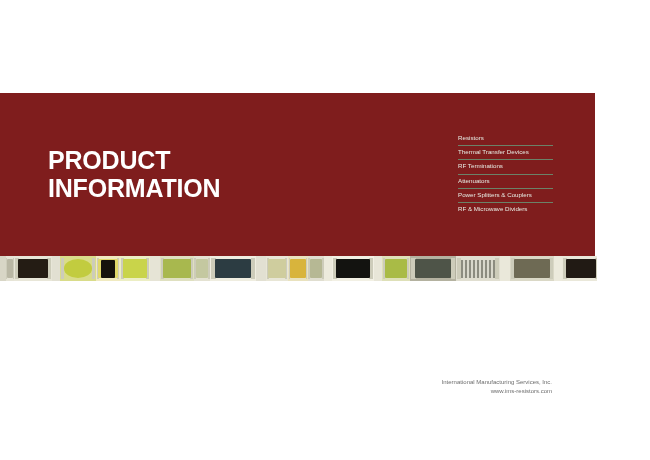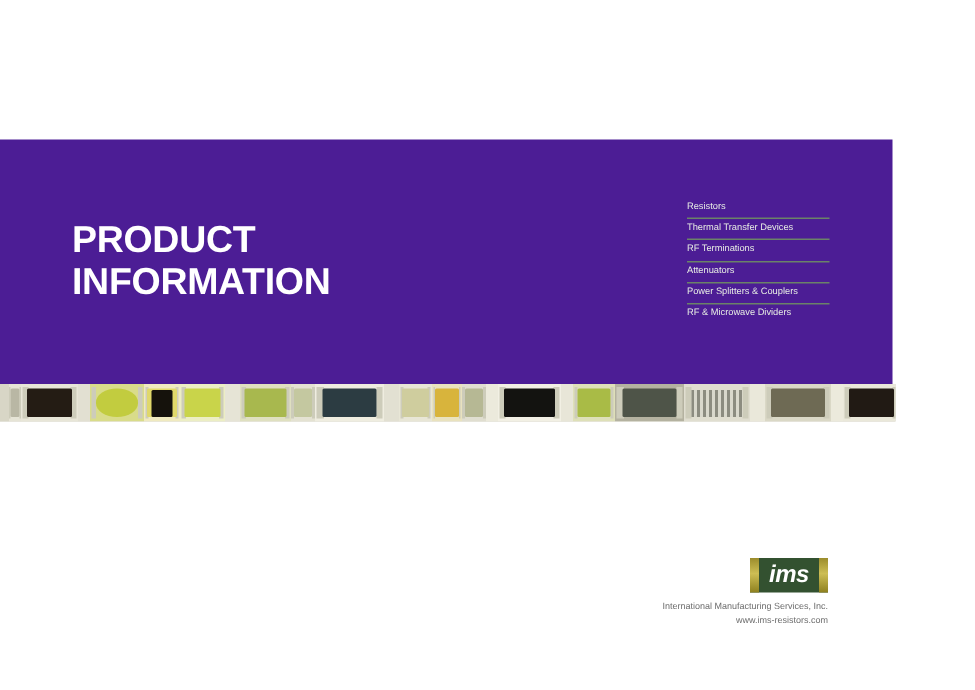--- a/index.html
+++ b/index.html
@@ -16,21 +16,21 @@
     -webkit-font-smoothing: antialiased;
   }
 
   
   #hero-panel {
     position: absolute;
     left: 0;
     top: 93px;
     width: 595px;
     height: 163px;
-    background: #4c1d95;
+    background: #7f1d1d;
   }
 
   #cover-title {
     position: absolute;
     left: 48px;
     top: 53px;
     color: #ffffff;
     font-size: 25px;
     font-weight: bold;
     line-height: 1.12;
@@ -322,24 +322,19 @@
     <div class="chip" style="width: 38px;">
       <span class="gap" style="background: rgb(234, 232, 218);"></span>
       <span class="cap-l" style="background: rgb(205, 204, 186);"></span>
       <span class="cap-r" style="background: rgb(205, 204, 186);"></span>
       <span class="body" style="background: rgb(33, 26, 20);"></span>
     </div>
   </div>
 
 <div id="brand-block">
 
-  <div id="ims-logo">
-    <span class="bar-left"></span>
-    <span class="bar-right"></span>
-    <span class="wordmark">ims</span>
-  </div>
 
   <div id="footer-lines">
     <div class="line">International Manufacturing Services, Inc.</div>
     <div class="line">www.ims-resistors.com</div>
   </div>
 
 </div>
 
 </body></html>

